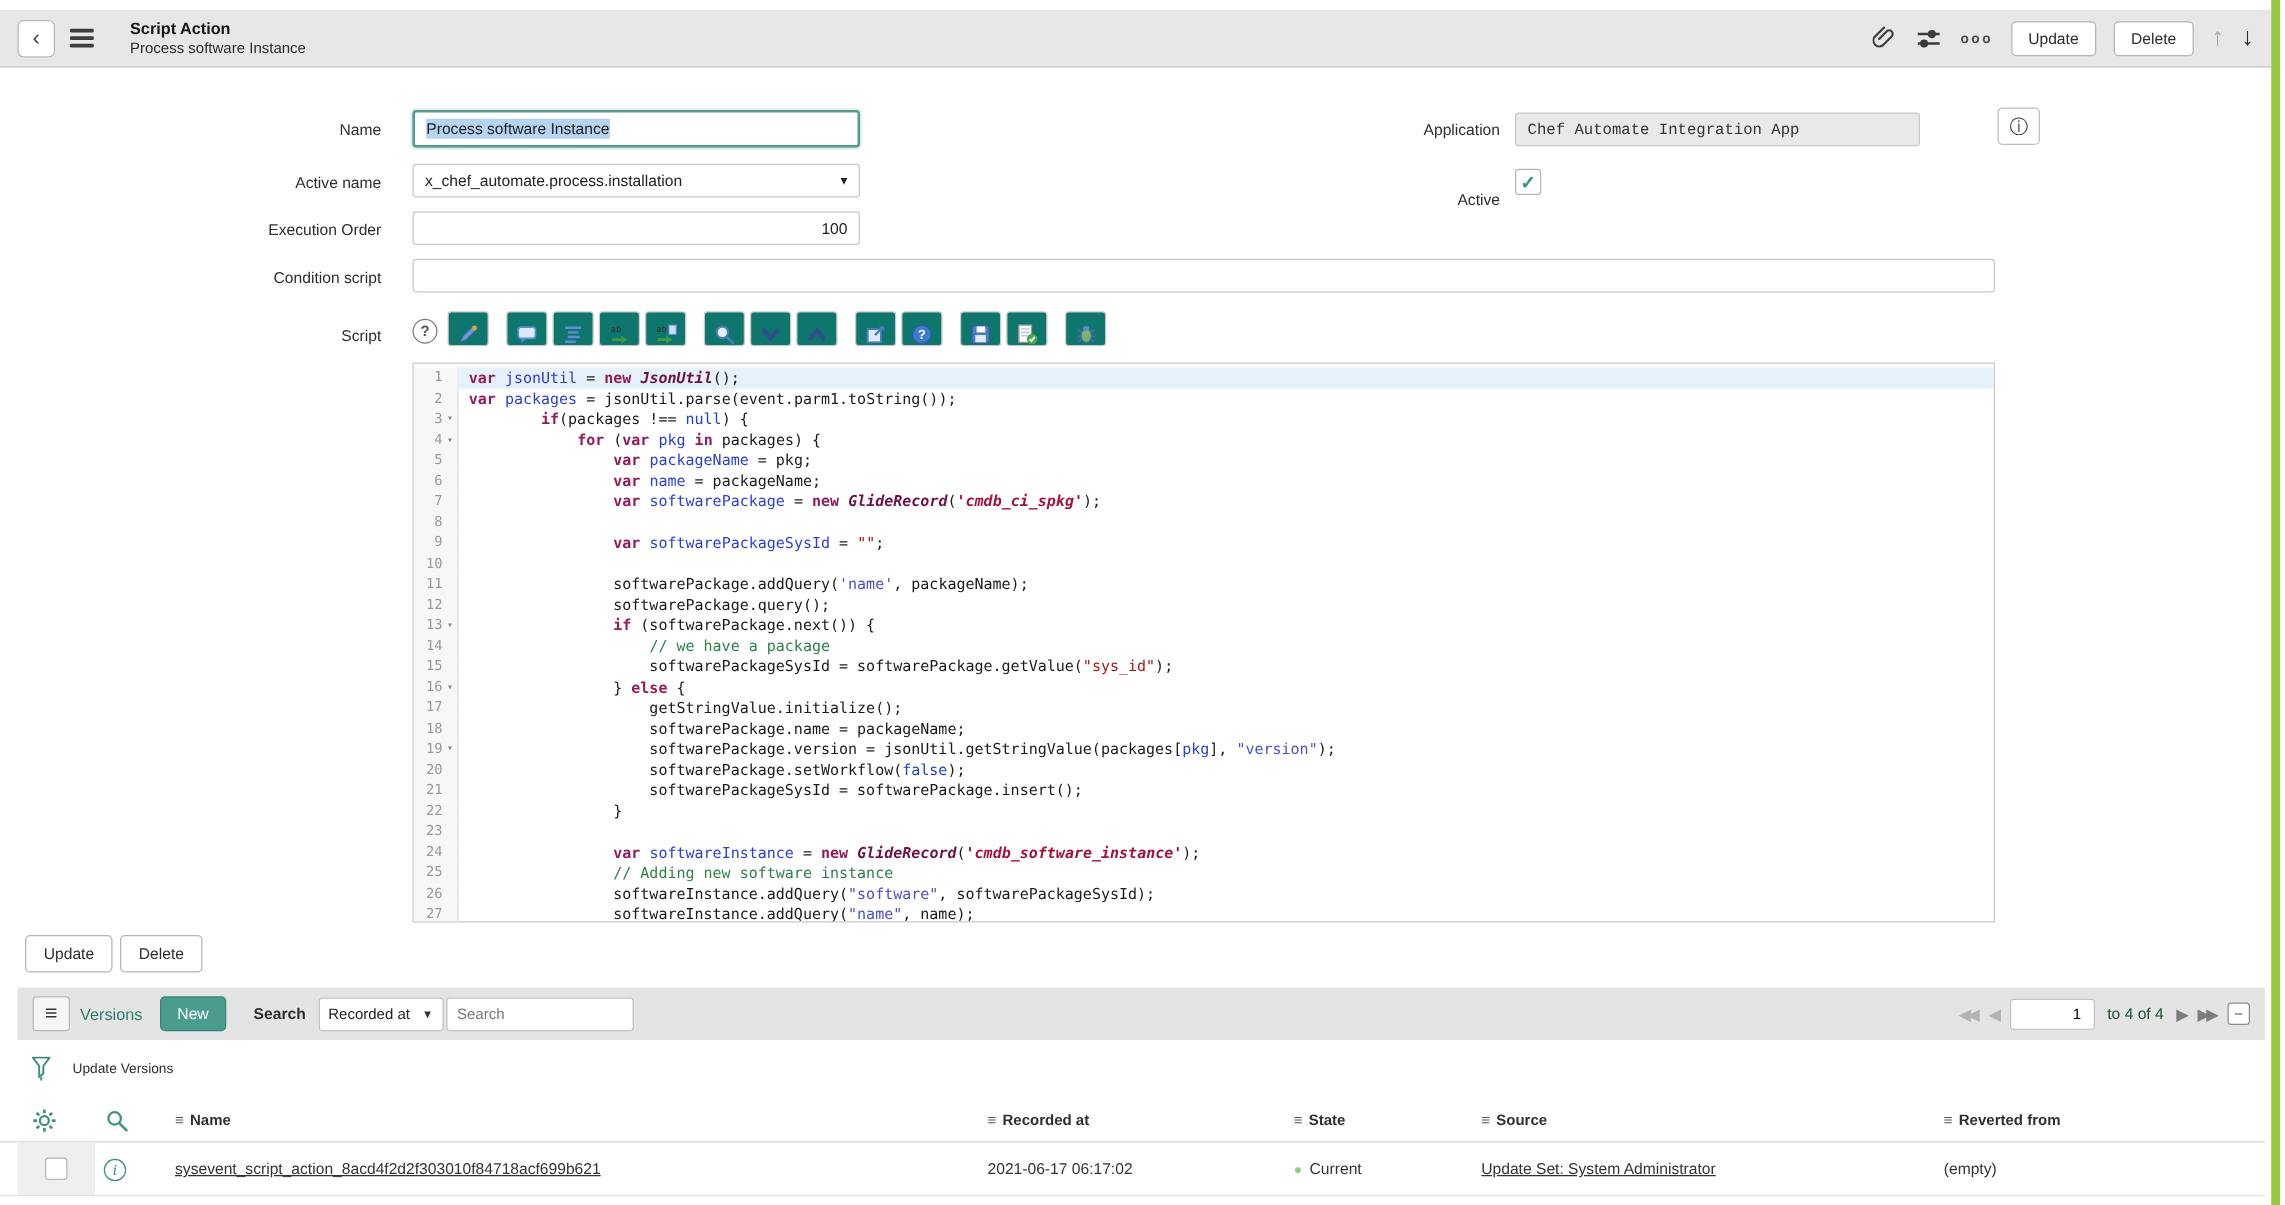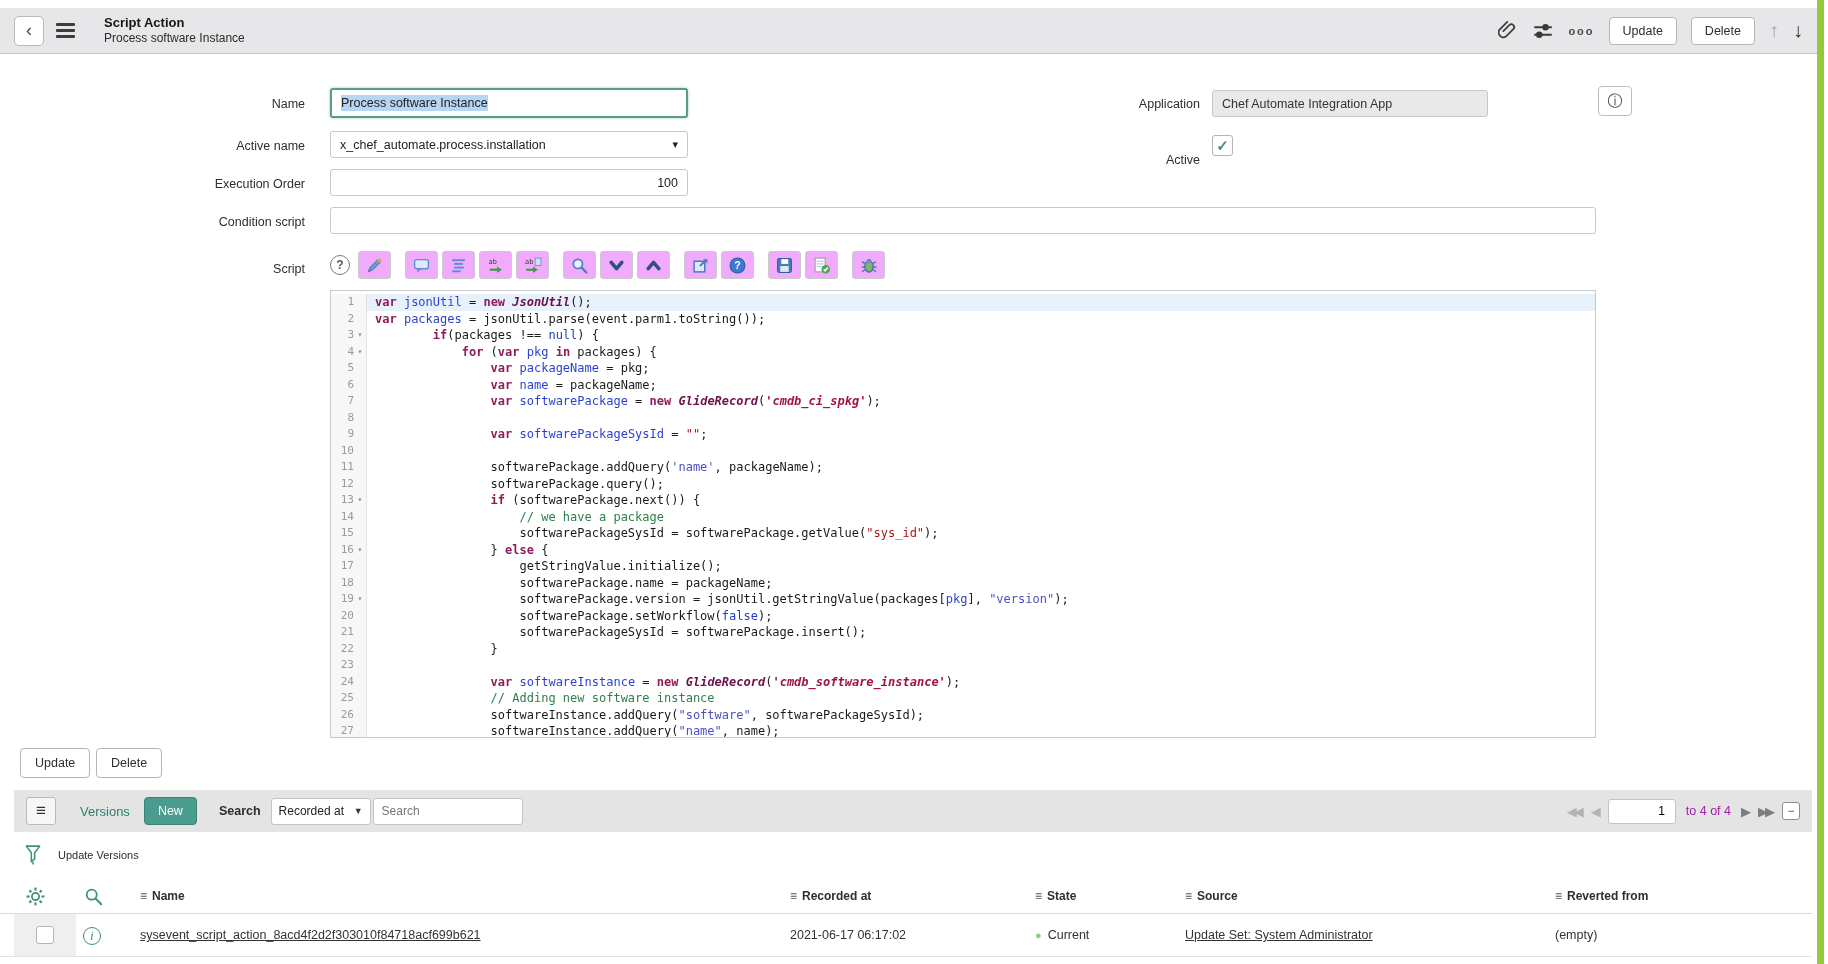--- a/index.html
+++ b/index.html
@@ -42,22 +42,22 @@
   .infobtn { position:absolute; left:1598px; top:86px; width:34px; height:30px; background:#fff; border:1px solid #bdbdbd;
              border-radius:4px; display:flex; align-items:center; justify-content:center; font-size:15px; color:#444; cursor:pointer; }
   .chk { position:absolute; left:1212px; top:135px; width:21px; height:21px; background:#fff; border:1px solid #b5b5b5;
          border-radius:3px; display:flex; align-items:center; justify-content:center; color:#3e8f7f; font-size:15px;
          font-weight:bold; cursor:pointer; }
 
   
   .stoolbar { position:absolute; left:330px; top:250px; height:30px; display:flex; align-items:center; }
   .tbhelp { width:20px; height:20px; border:1.5px solid #7a7a7a; border-radius:50%; color:#555; font-size:12px;
             font-weight:bold; display:flex; align-items:center; justify-content:center; margin-right:8px; cursor:pointer; }
-  .tbbtn { width:33px; height:28px; border:1px solid #c9c9c9; border-radius:3px; background:#f0abfc;
-           display:inline-flex; align-items:center; justify-content:center; margin-right:4px; cursor:pointer; }
+  .tbbtn { width:33px; height:28px; border:1px solid #c9c9c9; border-radius:3px; background:#0f766e;
+           display:inline-flex; align-items:flex-end; justify-content:center; margin-right:4px; cursor:pointer; }
   .gap { margin-right:14px !important; }
 
   
   .editor { position:absolute; left:330px; top:290px; width:1266px; height:448px; border:1px solid #c9c9c9;
             background:#fff; overflow:hidden; font-family:"DejaVu Sans Mono", monospace; font-size:12px; }
   .cl { display:flex; height:16.5px; line-height:16.5px; white-space:pre; }
   .gut { width:36px; background:#f7f7f7; border-right:1px solid #e2e2e2; display:flex; flex:none; }
   .lnum { width:23px; text-align:right; color:#9a9a9a; font-size:11px; }
   .fold { width:12px; text-align:center; color:#8a8a8a; font-size:8px; line-height:16.5px; cursor:pointer; }
   .codetxt { flex:1; padding-left:8px; }
@@ -74,35 +74,35 @@
 
   
   .btmbtn { position:absolute; top:748px; background:#fff; border:1px solid #b5b5b5; border-radius:4px;
             font-size:12.5px; color:#2d2d2d; padding:7px 14px; cursor:pointer; font-family:inherit; }
 
   
   .vbar { position:absolute; left:14px; top:790px; width:1798px; height:42px; background:#e4e4e4;
           display:flex; align-items:center; padding:0 12px; }
   .vham { width:30px; height:28px; border:1px solid #b9b9b9; border-radius:3px; background:#f6f6f6;
           display:flex; align-items:center; justify-content:center; font-size:17px; color:#333; cursor:pointer; }
-  .vtitle { margin-left:24px; font-size:13px; color:#2e7d6e; cursor:pointer; }
+  .vtitle { margin-left:8px; font-size:13px; color:#2e7d6e; cursor:pointer; }
   .vnew { margin-left:14px; background:#4a9d8e; border:1px solid #3a publicity8373; border-radius:4px; color:#fff;
           font-size:12.5px; padding:6px 13px; cursor:pointer; font-family:inherit; }
   .vsearchlbl { margin-left:22px; font-size:12.5px; font-weight:bold; color:#2d2d2d; }
   .vselect { margin-left:10px; width:100px; height:27px; background:#fff; border:1px solid #c4c4c4; border-radius:3px;
              font-size:12px; color:#222; display:flex; align-items:center; justify-content:space-between; padding:0 7px; cursor:pointer; }
   .vinput { margin-left:2px; width:150px; height:27px; background:#fff; border:1px solid #c4c4c4; border-radius:3px;
             font-size:12px; color:#222; padding:0 8px; font-family:inherit; }
   .pag { margin-left:auto; display:flex; align-items:center; gap:10px; }
   .pgarr { font-size:13px; letter-spacing:-3px; cursor:pointer; }
   .pgarr.dis { color:#b3b3b3; }
   .pgarr.en { color:#7d7d7d; }
   .pginput { width:68px; height:25px; border:1px solid #c4c4c4; border-radius:3px; background:#fff; font-size:12px;
              text-align:right; padding:0 10px; font-family:inherit; }
-  .pginfo { font-size:12.5px; color:#a21caf; }
+  .pginfo { font-size:12.5px; color:#14532d; }
   .collapse { width:18px; height:18px; border:1px solid #8d8d8d; border-radius:3px; display:flex; align-items:center;
               justify-content:center; font-size:12px; color:#555; cursor:pointer; background:#fff; }
 
   
   .frow { position:absolute; left:24px; top:845px; display:flex; align-items:center; gap:16px; }
   .frow .bt { font-size:11px; color:#2d2d2d; }
   .lhdr { position:absolute; left:0; top:884px; width:1812px; height:28px; }
   .colh { position:absolute; font-size:12px; font-weight:bold; color:#2f2f2f; cursor:pointer; }
   .colh .eq { color:#555; margin-right:5px; font-weight:normal; }
   .hdricon { position:absolute; cursor:pointer; }
@@ -175,21 +175,21 @@
   </div>
 
   <div class="lbl" style="top:215px;">Condition script</div>
   <div class="inp" style="left:330px; top:207px; width:1266px; height:27px;">
     <span></span>
   </div>
 
   <div class="lbl" style="top:262px;">Script</div>
 
   <div class="rlbl" style="top:97px;">Application</div>
-  <div class="inp ro" style="left:1212px; top:90px; width:276px; height:27px;">
+  <div class="inp ro" style="left:1212px; top:90px; width:324px; height:27px;font-family:Liberation Mono, monospace;">
     <span>Chef Automate Integration App</span>
   </div>
   <div class="infobtn">ⓘ</div>
 
   <div class="rlbl" style="top:153px;">Active</div>
   <div class="chk">✓</div>
 
   <div class="stoolbar">
     <div class="tbhelp">?</div>
     <span id="tb-buttons"><span class="tbbtn gap">

